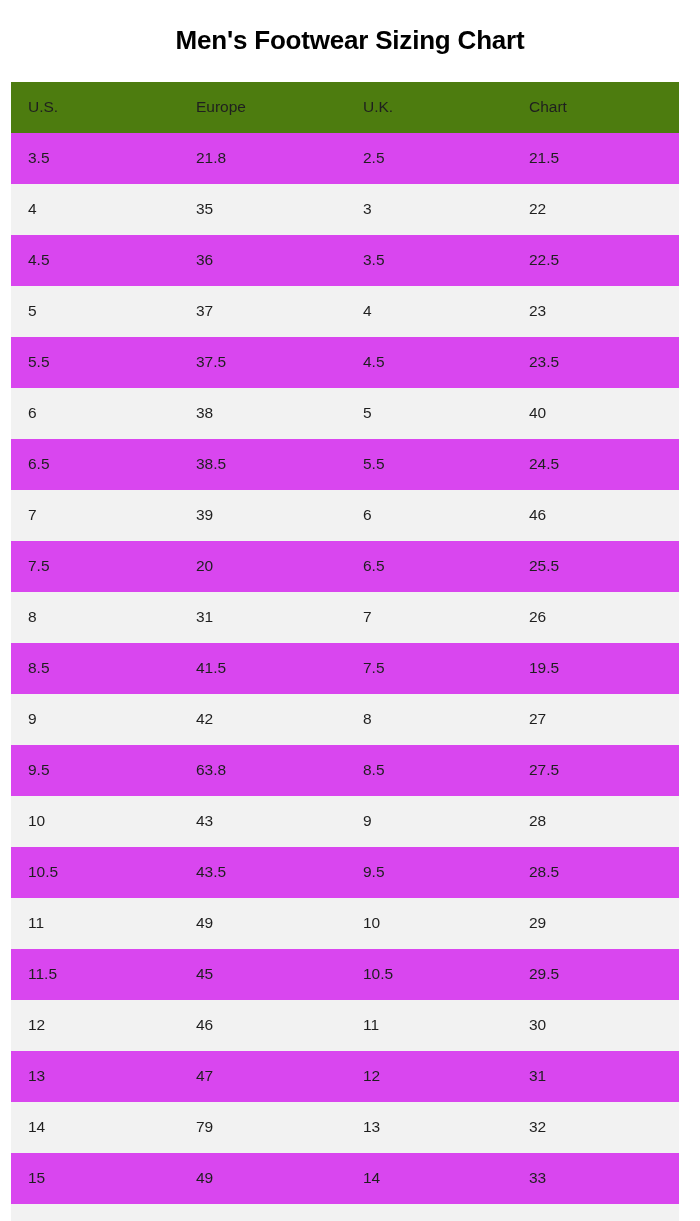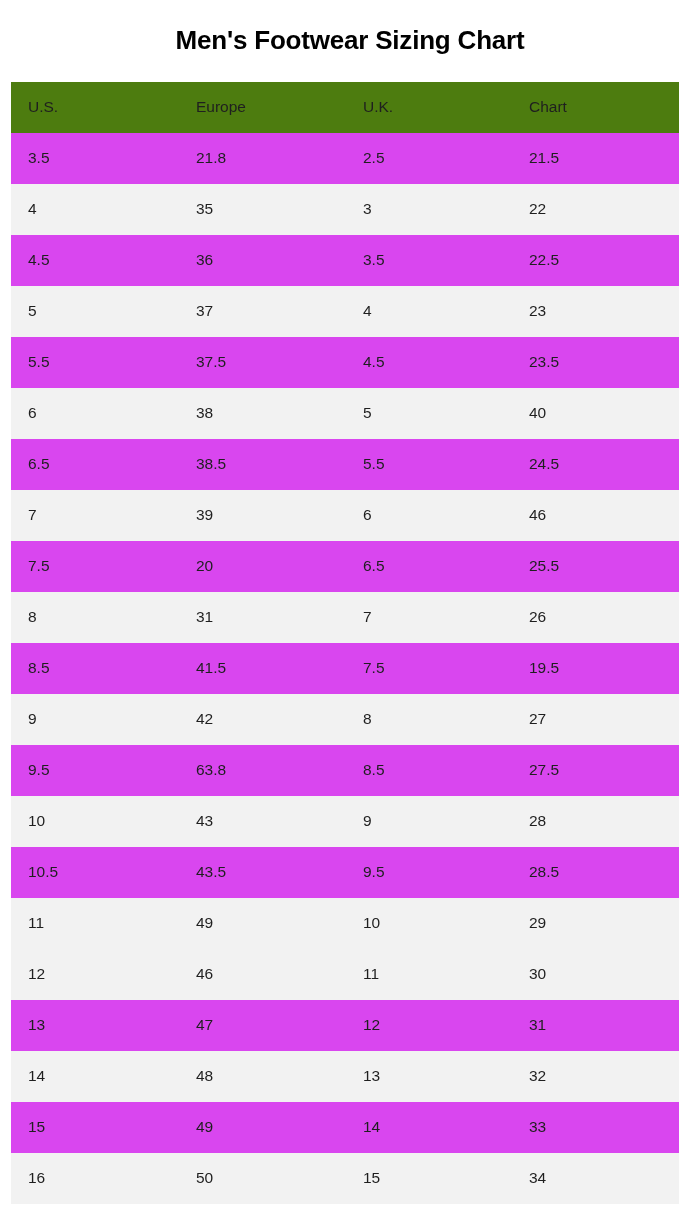--- a/index.html
+++ b/index.html
@@ -186,35 +186,41 @@
           <td>43.5</td>
           <td>9.5</td>
           <td>28.5</td>
         </tr>
         <tr class="row-even">
           <td>11</td>
           <td>49</td>
           <td>10</td>
           <td>29</td>
         </tr>
+        <tr class="row-odd">
+          <td>11.5</td>
+          <td>45</td>
+          <td>10.5</td>
+          <td>29.5</td>
+        </tr>
         <tr class="row-even">
           <td>12</td>
           <td>46</td>
           <td>11</td>
           <td>30</td>
         </tr>
         <tr class="row-odd">
           <td>13</td>
           <td>47</td>
           <td>12</td>
           <td>31</td>
         </tr>
         <tr class="row-even">
           <td>14</td>
-          <td>48</td>
+          <td>79</td>
           <td>13</td>
           <td>32</td>
         </tr>
         <tr class="row-odd">
           <td>15</td>
           <td>49</td>
           <td>14</td>
           <td>33</td>
         </tr>
         <tr class="row-even">

